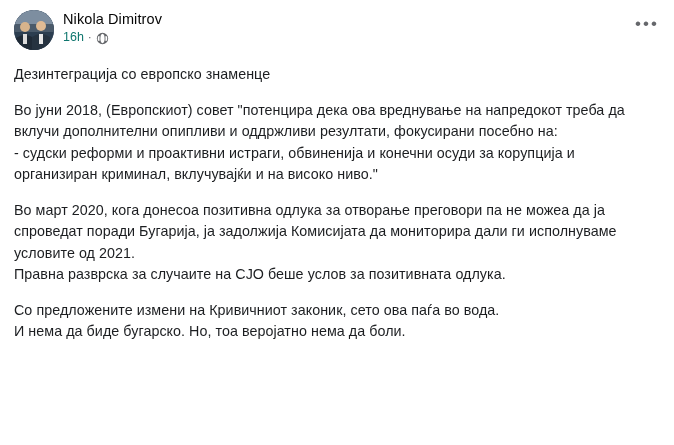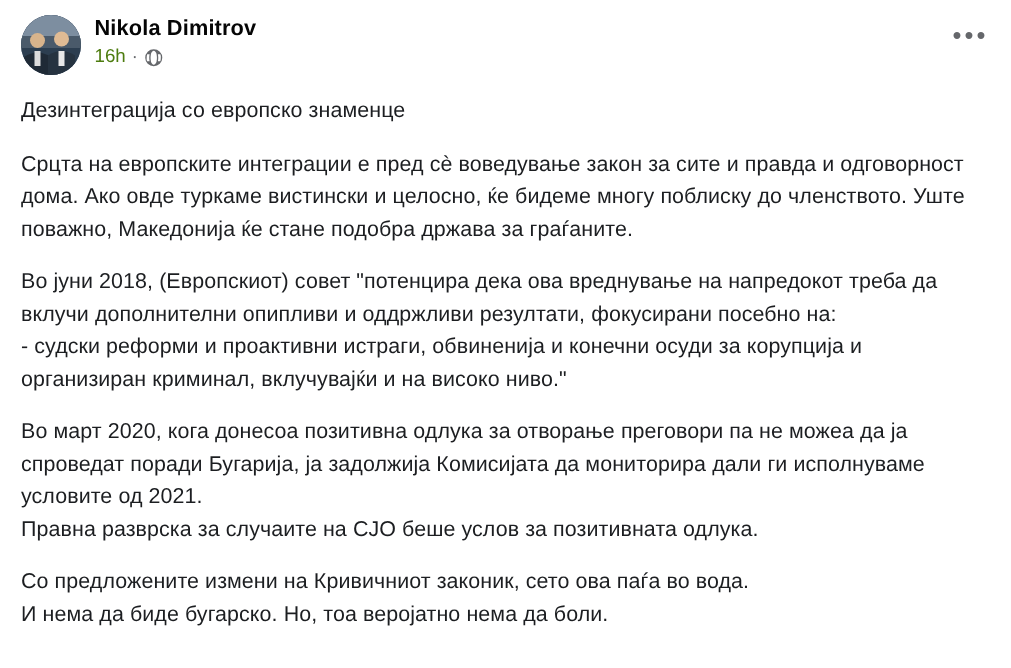--- a/index.html
+++ b/index.html
@@ -35,34 +35,34 @@
     background: #6b7a8f;
   }
   .avatar svg { display: block; }
   .header-text {
     flex: 1 1 auto;
     min-width: 0;
     padding-top: 1px;
   }
   .author-name {
     font-size: 14.5px;
-    font-weight: bold;
+    font-weight: normal;
     color: #050505;
     line-height: 17px;
     letter-spacing: 0.1px;
   }
   .meta-row {
     display: flex;
     align-items: center;
     margin-top: 2px;
     color: #65676b;
     font-size: 12.5px;
     line-height: 15px;
   }
-  .meta-time { color: #4d7c0f; }
+  .meta-time { color: #0f766e; }
   .meta-dot {
     margin: 0 4px;
     color: #65676b;
     font-size: 12px;
   }
   .globe-icon {
     display: inline-flex;
     align-items: center;
     position: relative;
     top: 1px;
@@ -123,21 +123,20 @@
             <path d="M8 1a7 7 0 100 14A7 7 0 008 1zm0 1.2c.9 0 1.9 1.1 2.4 2.9H5.6C6.1 3.3 7.1 2.2 8 2.2zM4.6 5.1c-.2.9-.3 1.9-.3 2.9s.1 2 .3 2.9H2.5A5.8 5.8 0 012.2 8c0-1 .1-2 .4-2.9h2zm1.1 0h4.6c.2.9.3 1.9.3 2.9s-.1 2-.3 2.9H5.7A13 13 0 015.4 8c0-1 .1-2 .3-2.9zm5.7 0h2a5.8 5.8 0 01.4 2.9c0 1-.1 2-.4 2.9h-2c.2-.9.3-1.9.3-2.9s-.1-2-.3-2.9zM8 13.8c-.9 0-1.9-1.1-2.4-2.9h4.8c-.5 1.8-1.5 2.9-2.4 2.9z"></path>
           </svg>
         </span>
       </div>
     </div>
     <div class="menu-dots">•••</div>
   </div>
 
   <div class="post-body">
     <p class="para">Дезинтеграција со европско знаменце</p>
-    <p class="para">Срцта на европските интеграции е пред сè воведување закон за сите и правда и одговорност дома. Ако овде туркаме вистински и целосно, ќе бидеме многу поблиску до членството. Уште поважно, Македонија ќе стане подобра држава за граѓаните.</p>
     <p class="para">Во јуни 2018, (Европскиот) совет "потенцира дека ова вреднување на напредокот треба да вклучи дополнителни опипливи и оддржливи резултати, фокусирани посебно на:
 - судски реформи и проактивни истраги, обвиненија и конечни осуди за корупција и организиран криминал, вклучувајќи и на високо ниво."</p>
     <p class="para para-tight">Во март 2020, кога донесоа позитивна одлука за отворање преговори па не можеа да ја спроведат поради Бугарија, ја задолжија Комисијата да монитoрира дали ги исполнуваме условите од 2021.</p>
     <p class="para">Правна разврска за случаите на СЈО беше услов за позитивната одлука.</p>
     <p class="para para-tight">Со предложените измени на Кривичниот законик, сето ова паѓа во вода.</p>
     <p class="para para-tight">И нема да биде бугарско. Но, тоа веројатно нема да боли.</p>
 
   </div>
 
 </div>

